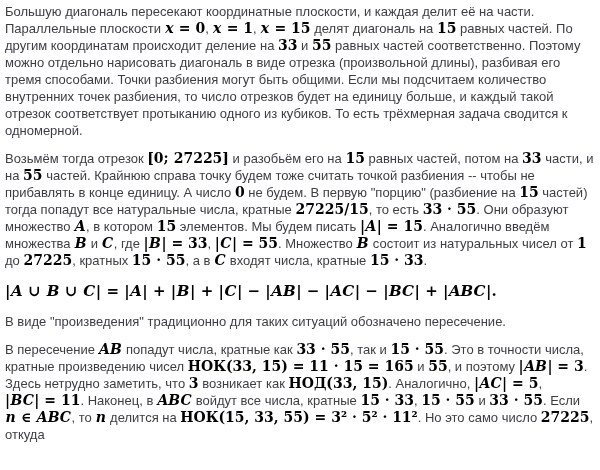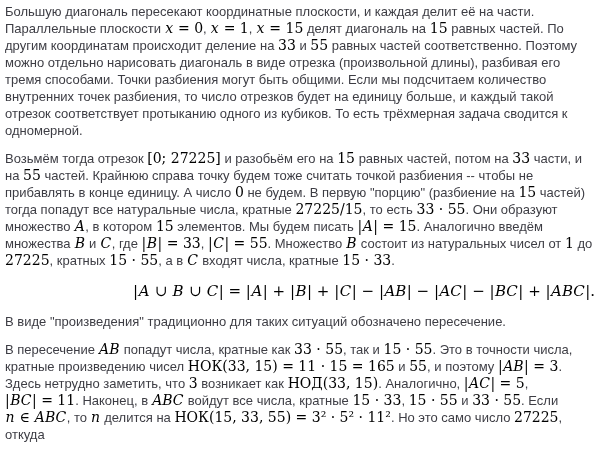--- a/index.html
+++ b/index.html
@@ -17,30 +17,31 @@
     padding: 3px 5px 0 5px;
     font-family: "Liberation Sans", "DejaVu Sans", sans-serif;
     font-size: 13px;
     line-height: 17px;
     color: #3d3d44;
   }
   .para {
     margin: 0 0 11px 0;
   }
   .formula {
-    text-align: right;
+    text-align: left;
     margin: 13px 0 13px 0;
     font-size: 15px;
     color: #000000;
   }
   .math {
     font-family: "DejaVu Serif", "Liberation Serif", serif;
     font-size: 14px;
     color: #000000;
     white-space: nowrap;
+    font-weight: bold;
   }
   .formula .math {
     font-size: 15px;
     white-space: normal;
   }
   .math i {
     font-style: italic;
     padding: 0 0.5px;
   }
   .txt { }

